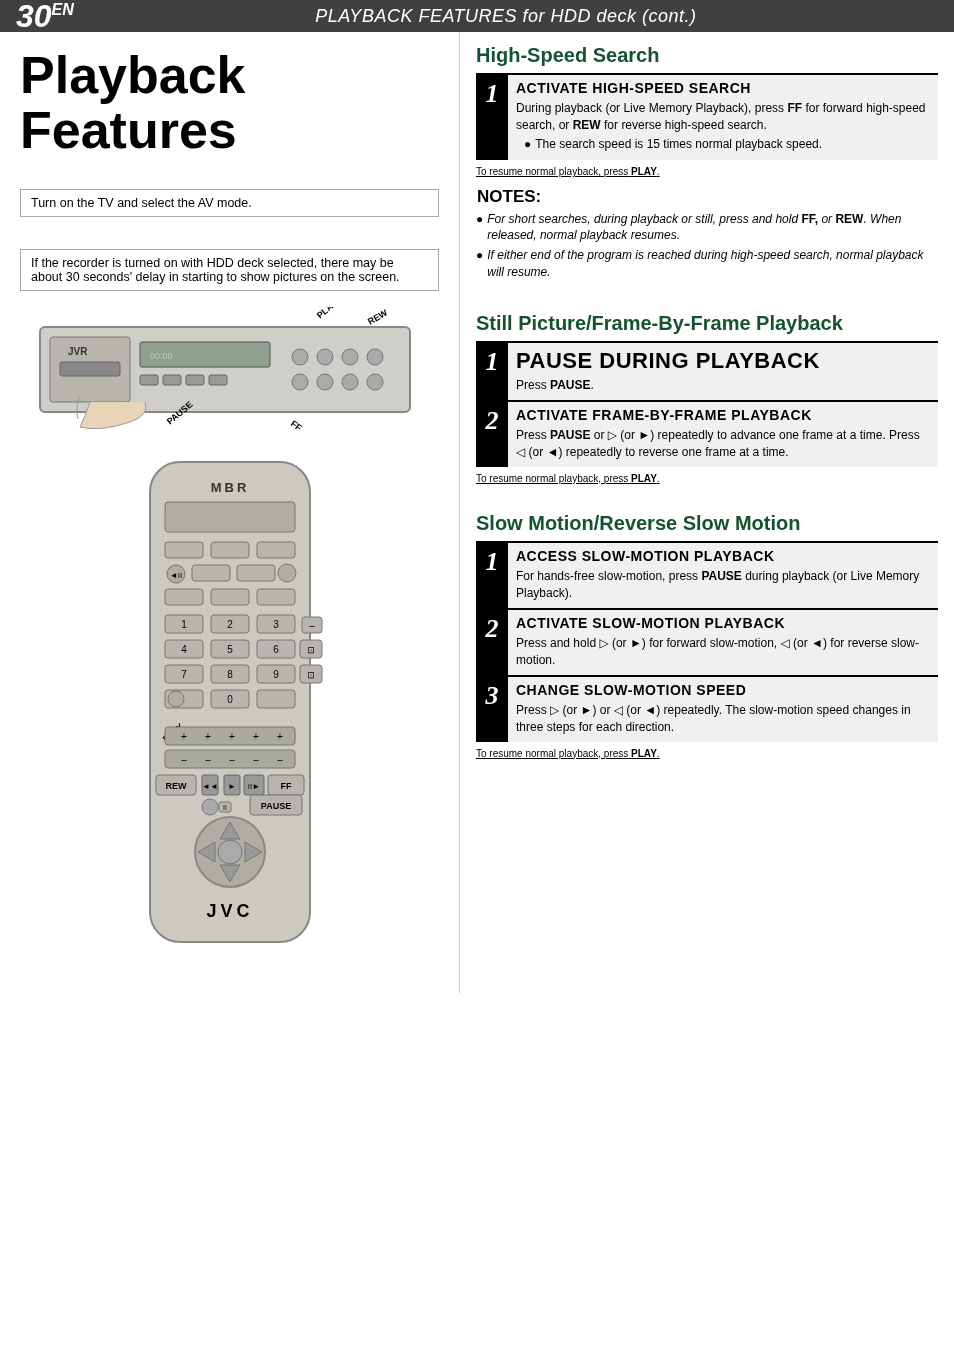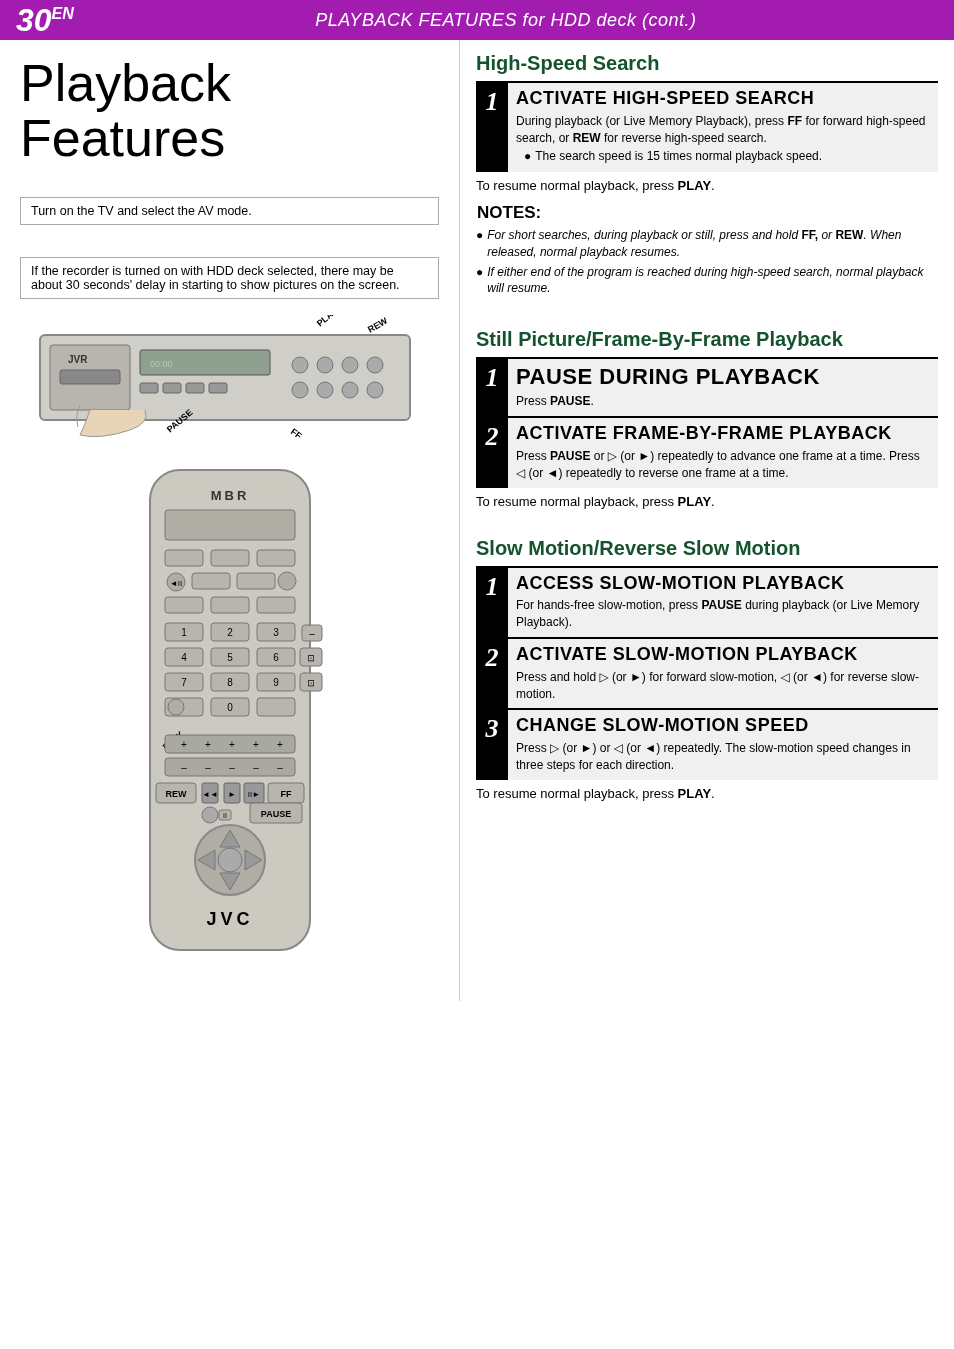--- a/index.html
+++ b/index.html
@@ -9,24 +9,24 @@
       background: #fff;
       font-family: Arial, Helvetica, sans-serif;
       font-size: 13px;
       color: #000;
     }
 
     
     .page-header {
       display: flex;
       align-items: center;
-      background: #a21caf;
+      background: #404040;
       color: #fff;
       padding: 4px 16px;
-      height: 40px;
+      height: 32px;
     }
     .page-number {
       font-size: 32px;
       font-weight: bold;
       font-style: italic;
       color: #fff;
       line-height: 1;
     }
     .page-number sup {
       font-size: 16px;
@@ -49,21 +49,21 @@
     
     .left-col {
       width: 460px;
       padding: 16px 20px;
       border-right: 1px solid #ccc;
       flex-shrink: 0;
     }
 
     .section-title-large {
       font-size: 52px;
-      font-weight: 400;
+      font-weight: 700;
       line-height: 1.05;
       margin-bottom: 8px;
       color: #000;
     }
 
     .info-box {
       border: 1px solid #aaa;
       padding: 6px 10px;
       margin-bottom: 8px;
       font-size: 12.5px;
@@ -111,21 +111,21 @@
       justify-content: center;
       padding-top: 4px;
       font-family: Georgia, serif;
     }
     .step-content {
       flex: 1;
       padding: 6px 8px;
       background: #f0f0f0;
     }
     .step-title {
-      font-size: 18px;
+      font-size: 14px;
       font-weight: 900;
       text-transform: uppercase;
       line-height: 1.1;
       letter-spacing: 0.5px;
       margin-bottom: 4px;
     }
     .step-title-large {
       font-size: 22px;
     }
     .step-desc {
@@ -134,22 +134,23 @@
     }
     .step-desc b { font-weight: bold; }
 
     .bullet-note {
       font-size: 12px;
       display: flex;
       gap: 4px;
       margin: 3px 0 3px 8px;
     }
     .resume-line {
-      font-size: 13px;
+      font-size: 10px;
       margin: 6px 0 10px 0;
+      text-decoration: underline;
     }
     .resume-line b { font-weight: bold; }
 
     .notes-heading {
       font-size: 17px;
       font-weight: 900;
       margin: 8px 0 4px 1px;
     }
     .notes-list {
       font-size: 12px;

